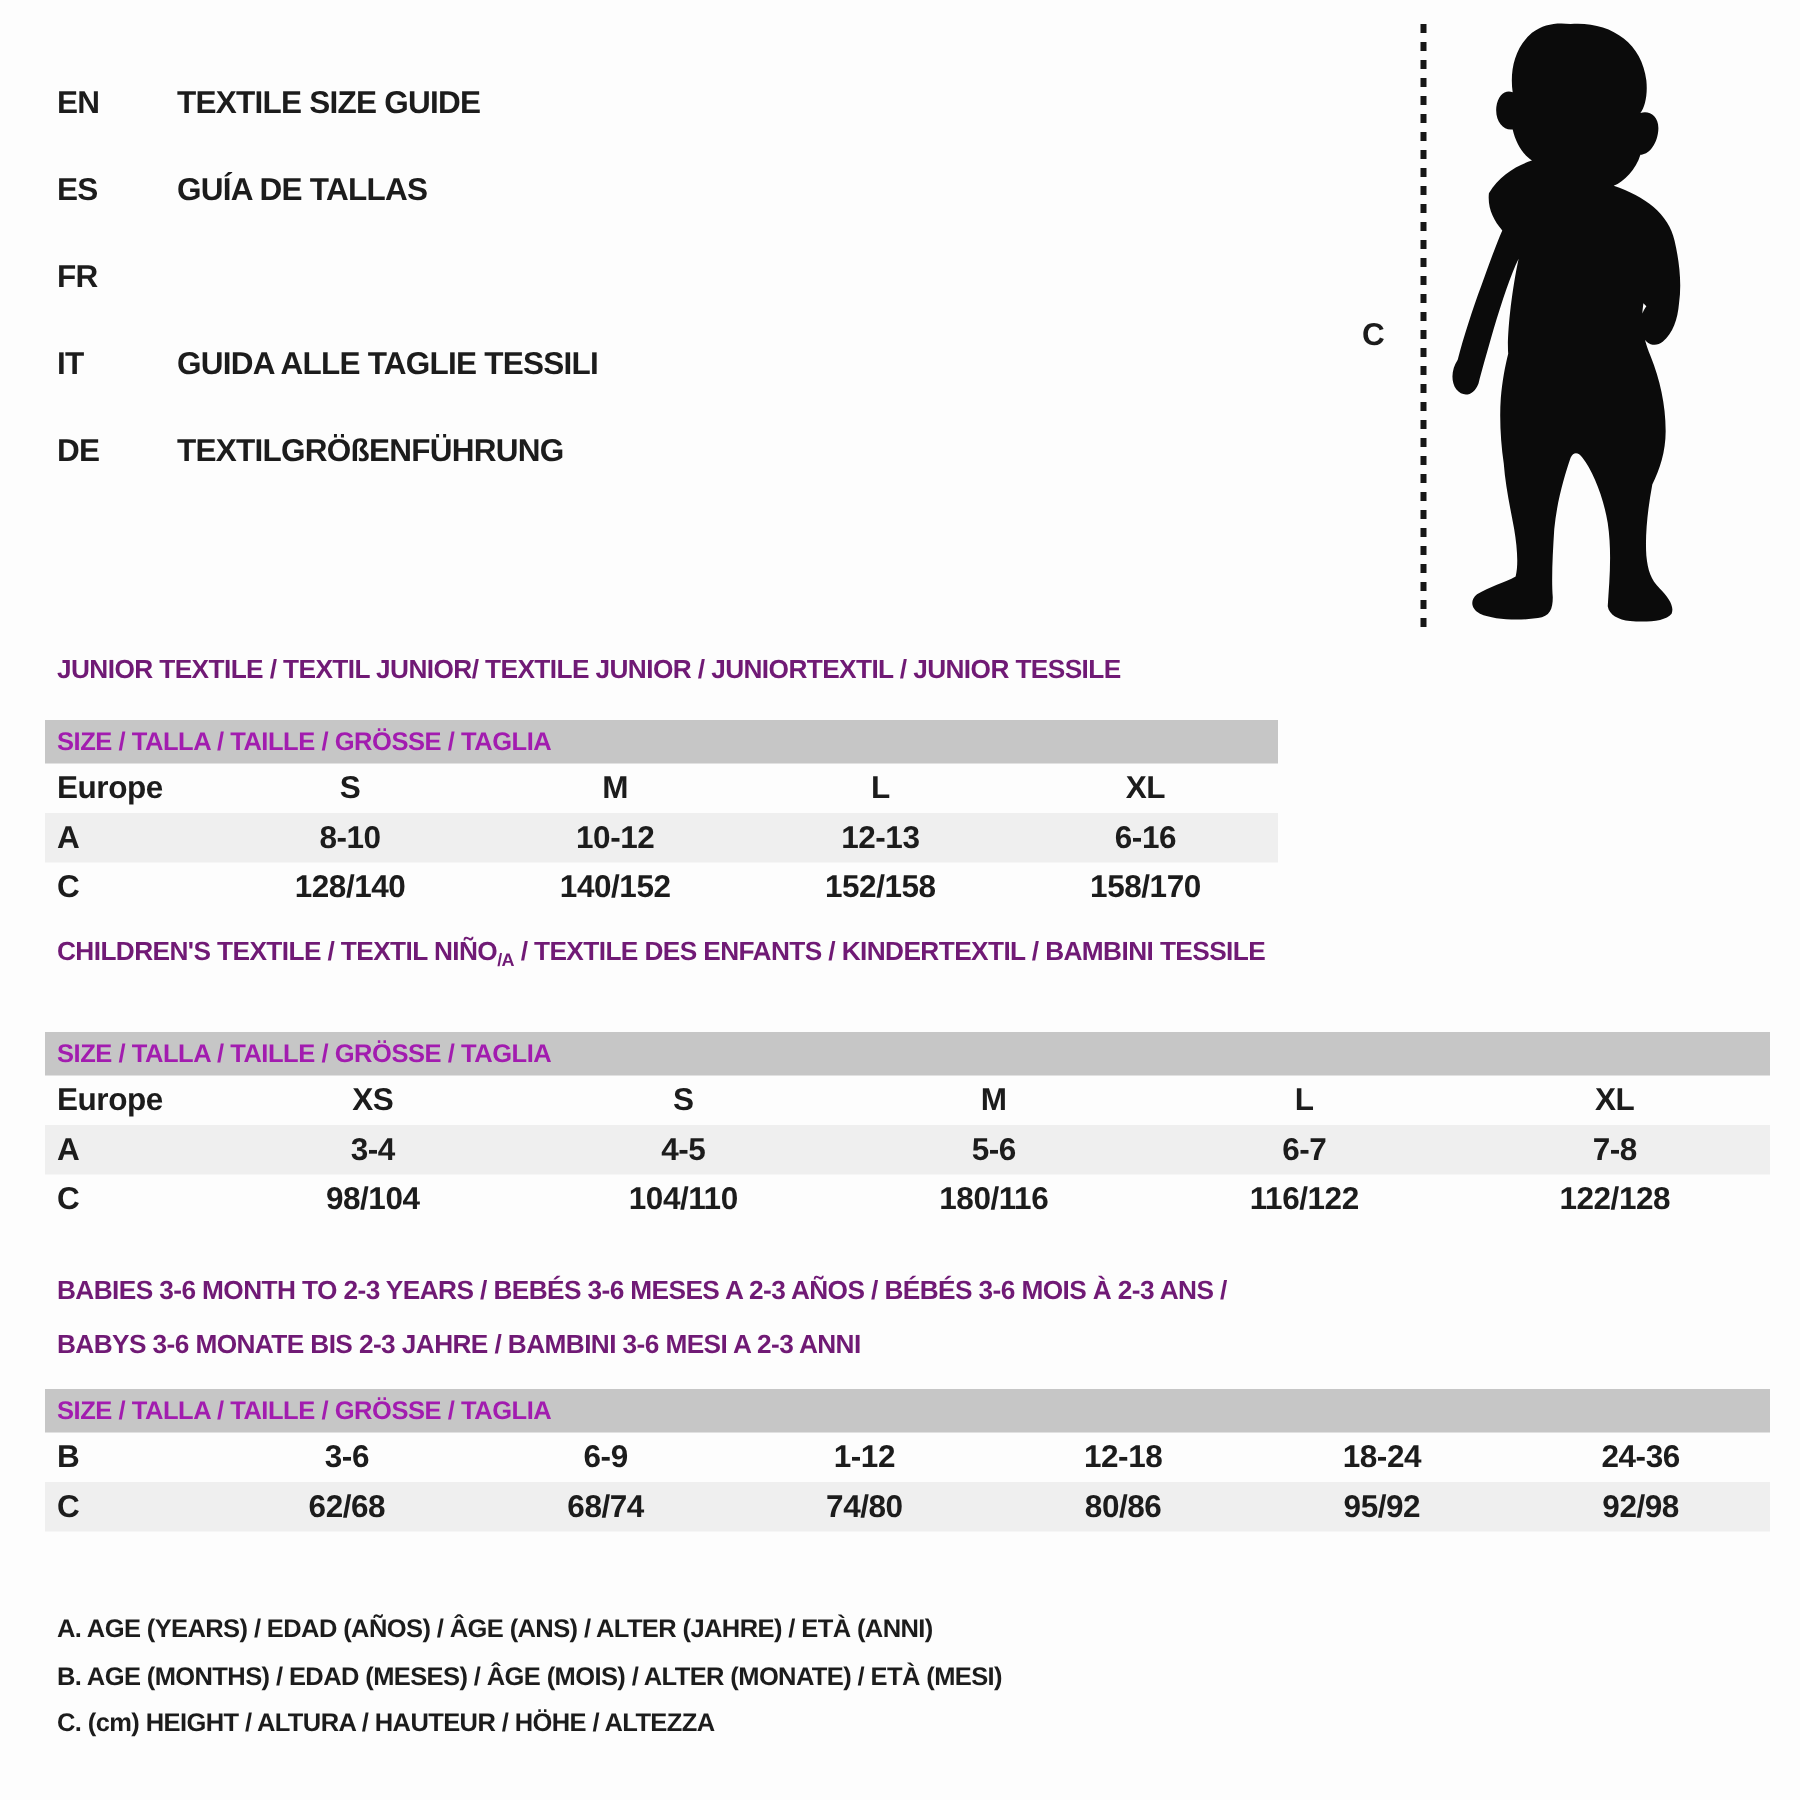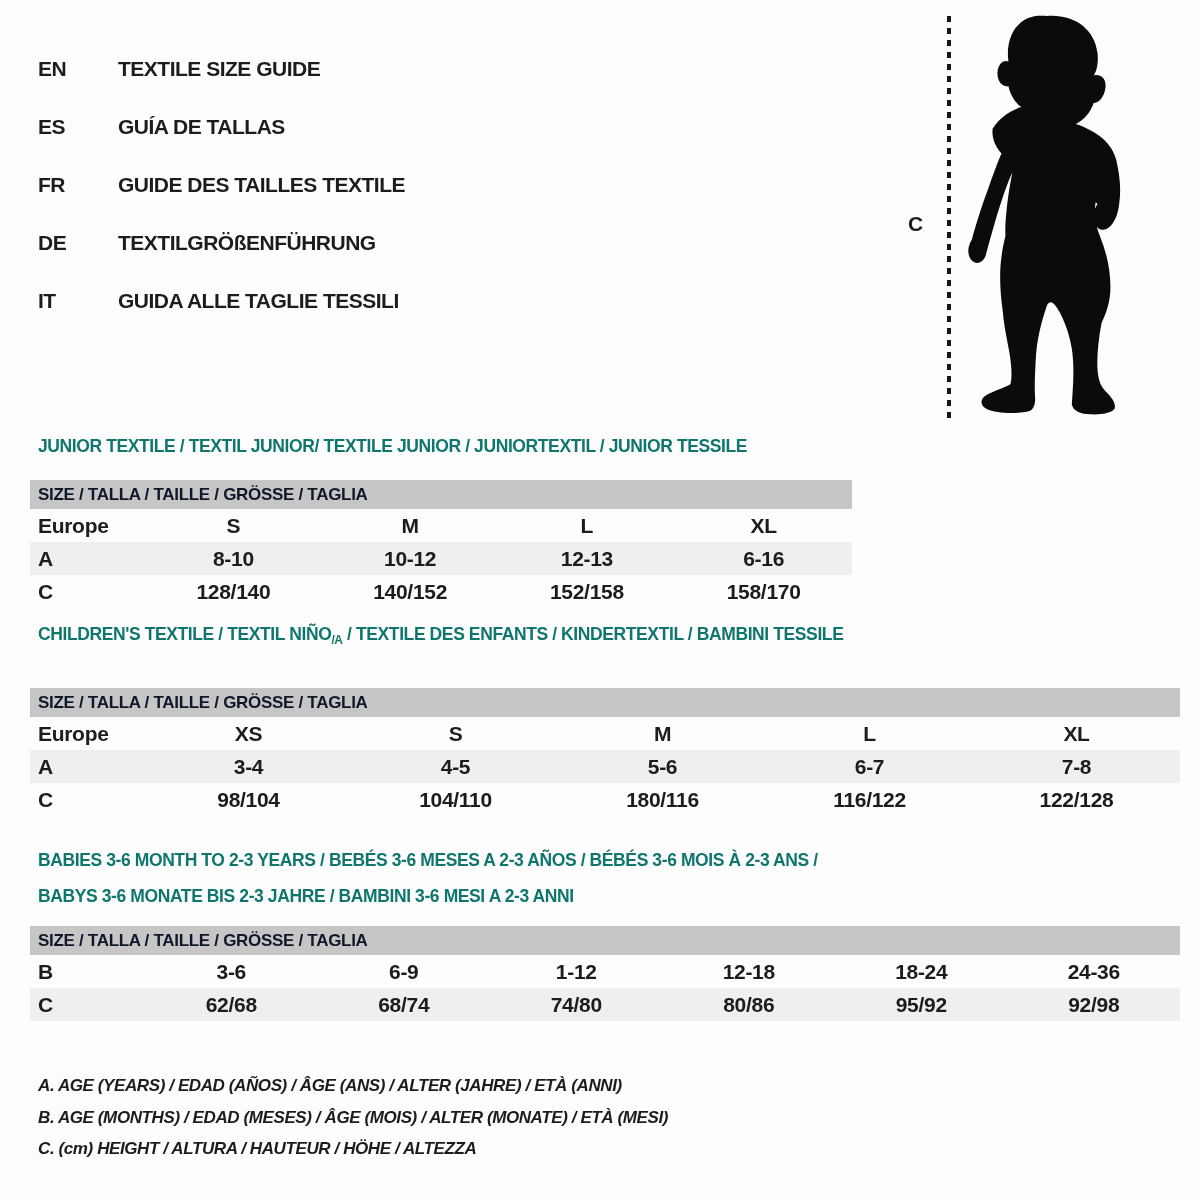--- a/index.html
+++ b/index.html
@@ -28,44 +28,44 @@
   .height-label {
     position:absolute; left:908px; top:212px;
     font-weight:bold; font-size:21px;
   }
   .silhouette { position:absolute; left:958px; top:12px; }
 
   
   .tbl { position:absolute; left:30px; }
   .tbl-title {
     font-weight:bold; font-size:17.5px; letter-spacing:-0.4px; white-space:nowrap;
-    color:#0f766e;
+    color:#701a75;
   }
   .title-sub { font-size:12px; vertical-align:-4px; font-weight:bold; }
   .size-bar {
-    height:29px; line-height:29px; background:#c6c6c6; color:#0f172a;
+    height:29px; line-height:29px; background:#c6c6c6; color:#a21caf;
     font-weight:bold; font-size:17px; letter-spacing:-0.3px; padding-left:8px;
   }
   .trow { display:grid; height:33px; align-items:center; }
   .trow.shade { background:#efefef; }
   .cell { font-weight:bold; font-size:21px; letter-spacing:-0.3px; text-align:center; }
   .cell.lbl { text-align:left; padding-left:8px; }
   .cols4 { grid-template-columns:115px repeat(4, 1fr); }
   .cols5 { grid-template-columns:115px repeat(5, 1fr); }
   .cols6 { grid-template-columns:115px repeat(6, 1fr); }
 
   #junior-title   { position:absolute; left:38px; top:436px; }
   #junior-table   { top:480px; width:822px; }
   #children-title { position:absolute; left:38px; top:624px; }
   #children-table { top:688px; width:1150px; }
   #babies-title   { position:absolute; left:38px; top:842px; line-height:36px; }
   #babies-table   { top:926px; width:1150px; }
 
   
-  .legend { position:absolute; left:38px; top:1070px;font-style:italic; }
+  .legend { position:absolute; left:38px; top:1070px; }
   .legend-line {
     font-weight:bold; font-size:17px; letter-spacing:-0.4px; line-height:31.5px;
     white-space:nowrap;
   }
 </style>
 </head>
 <body>
 
 <div class="page">
 
@@ -73,29 +73,28 @@
     <div class="lang-row">
       <span class="lang-code">EN</span>
       <span class="lang-title">TEXTILE SIZE GUIDE</span>
     </div>
     <div class="lang-row">
       <span class="lang-code">ES</span>
       <span class="lang-title">GUÍA DE TALLAS</span>
     </div>
     <div class="lang-row">
       <span class="lang-code">FR</span>
-      <span class="lang-title">GUIDE DES TAILLES TEXTILE</span>
+    </div>
+    <div class="lang-row">
+      <span class="lang-code">IT</span>
+      <span class="lang-title">GUIDA ALLE TAGLIE TESSILI</span>
     </div>
     <div class="lang-row">
       <span class="lang-code">DE</span>
       <span class="lang-title">TEXTILGRÖßENFÜHRUNG</span>
-    </div>
-    <div class="lang-row">
-      <span class="lang-code">IT</span>
-      <span class="lang-title">GUIDA ALLE TAGLIE TESSILI</span>
     </div>
   </div>
 
   <span class="height-label">C</span>
   <div class="height-line"></div>
   <svg class="silhouette" width="192" height="406" viewBox="0 0 190 410" aria-hidden="true">
     <path fill="#0b0b0b" d="
       M 88 4
       C 114 2 136 16 139 42
       C 140 52 138 60 135 64

